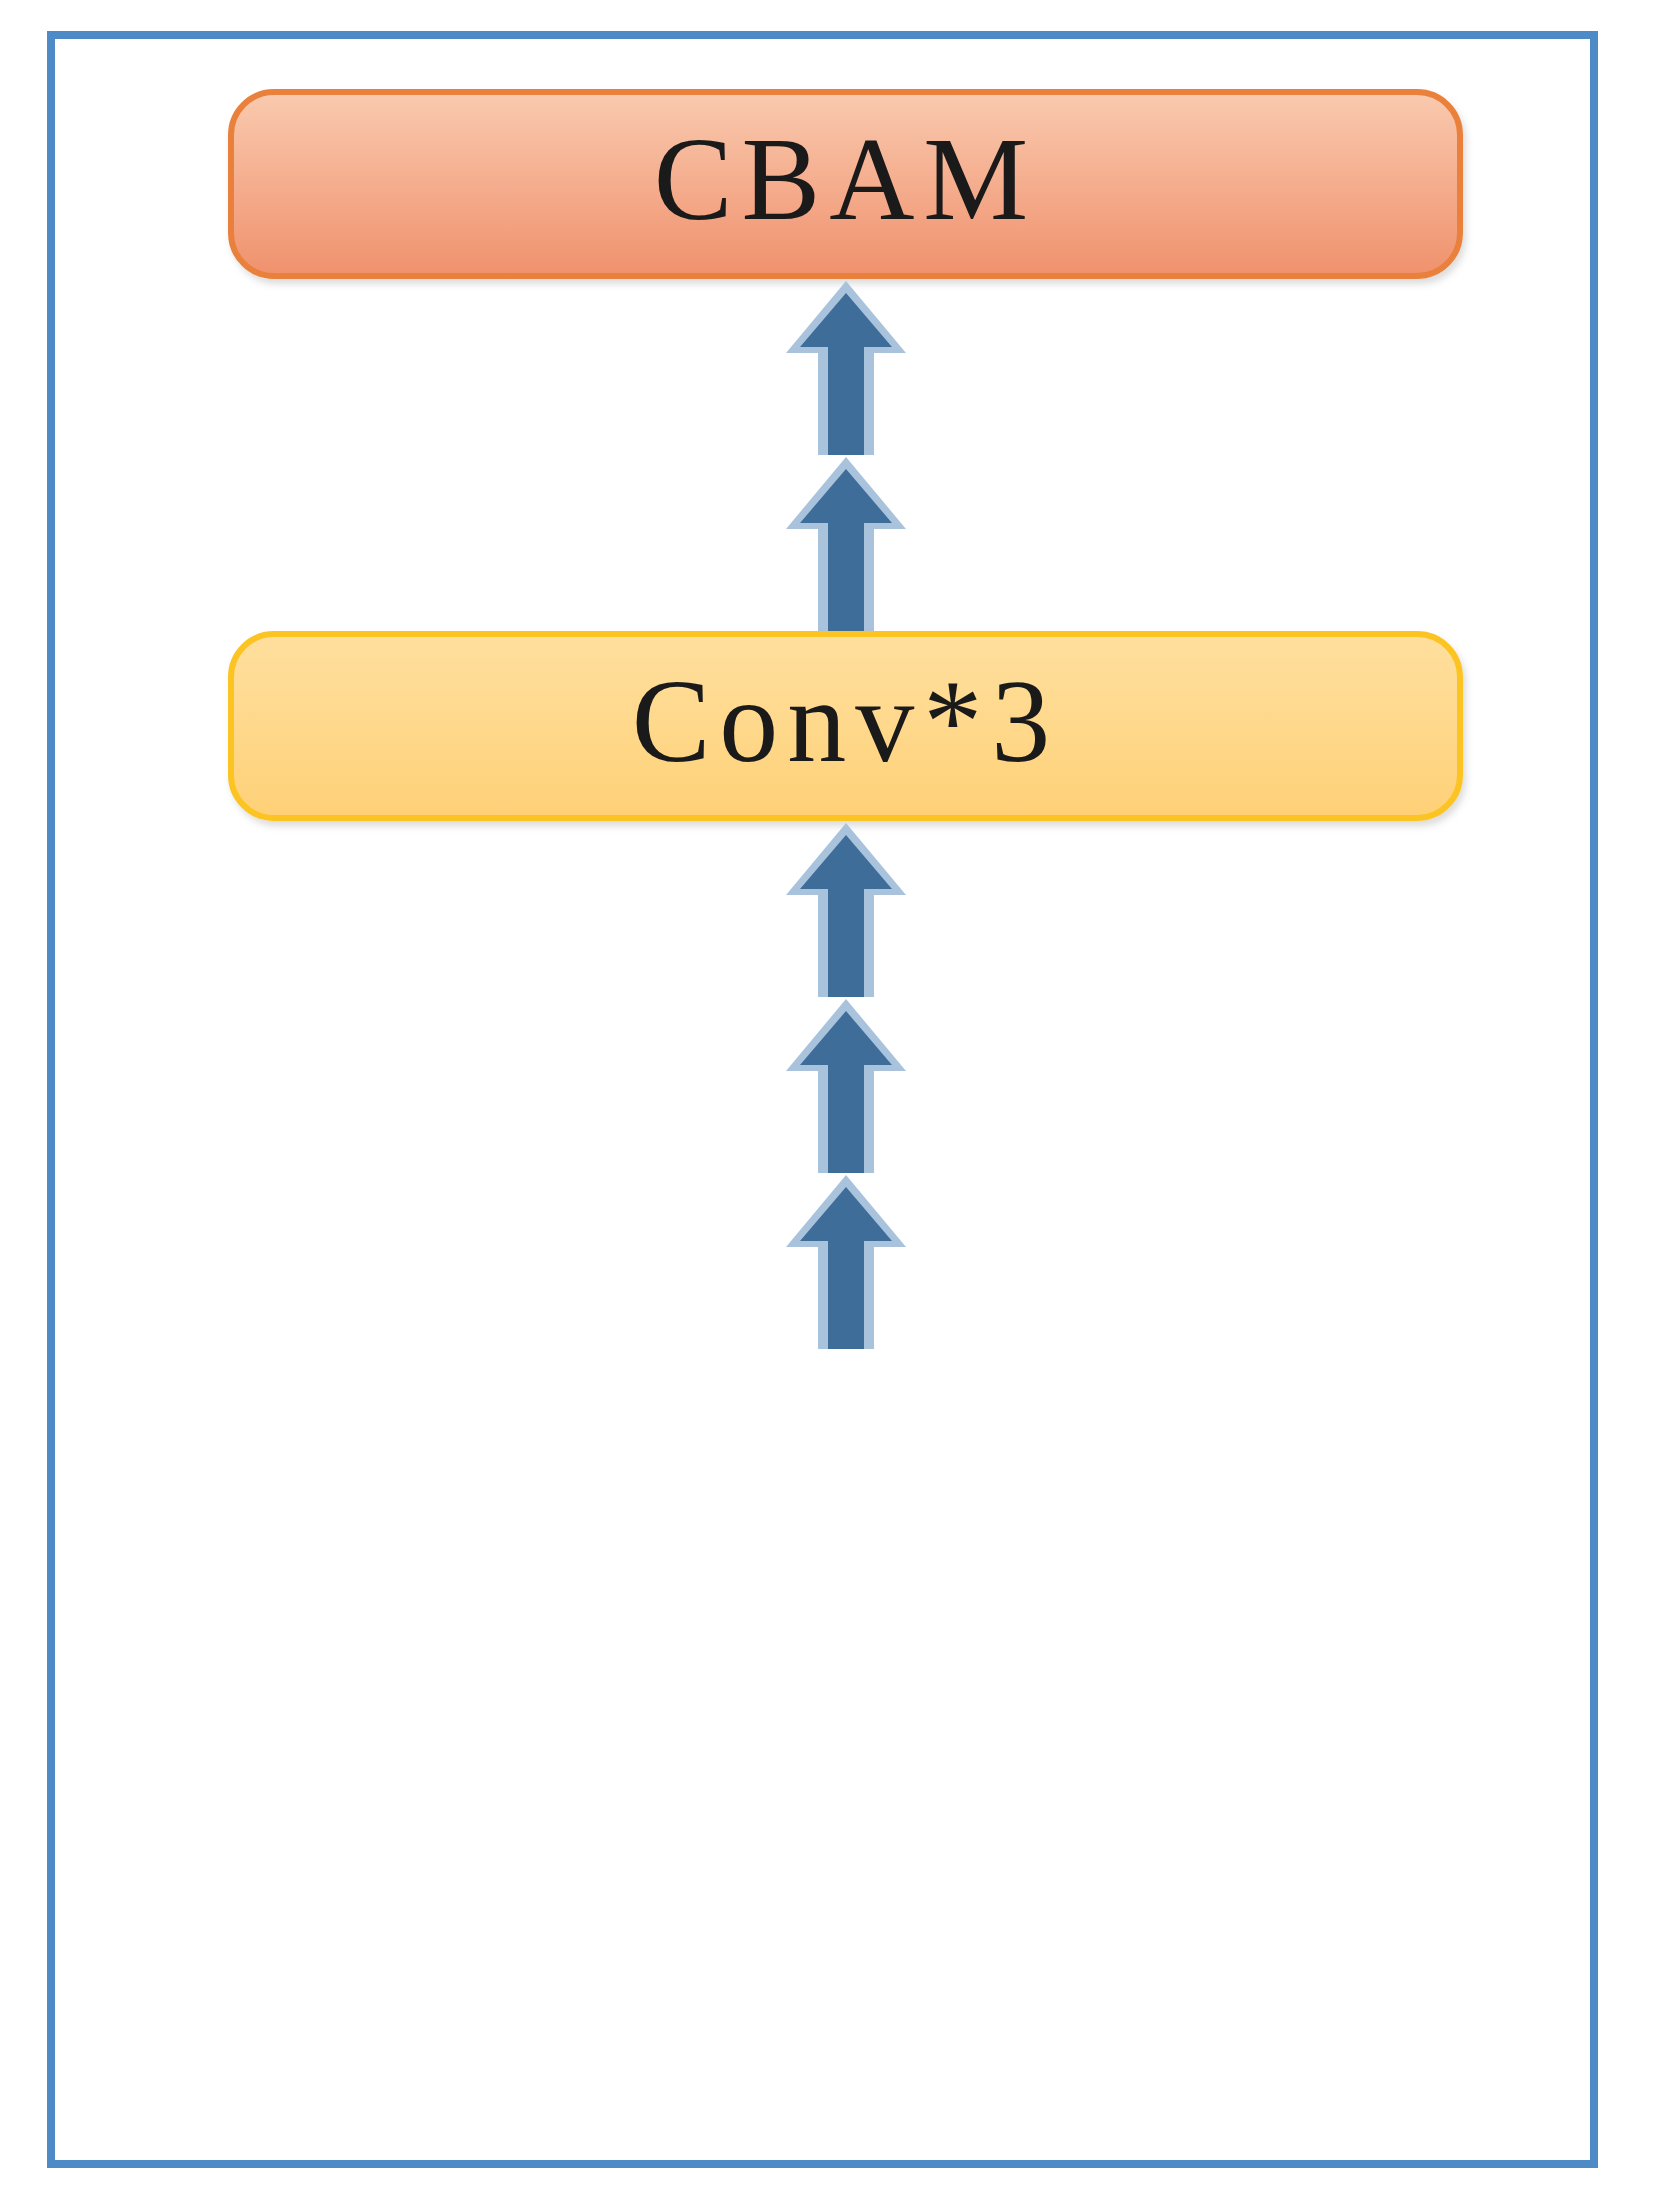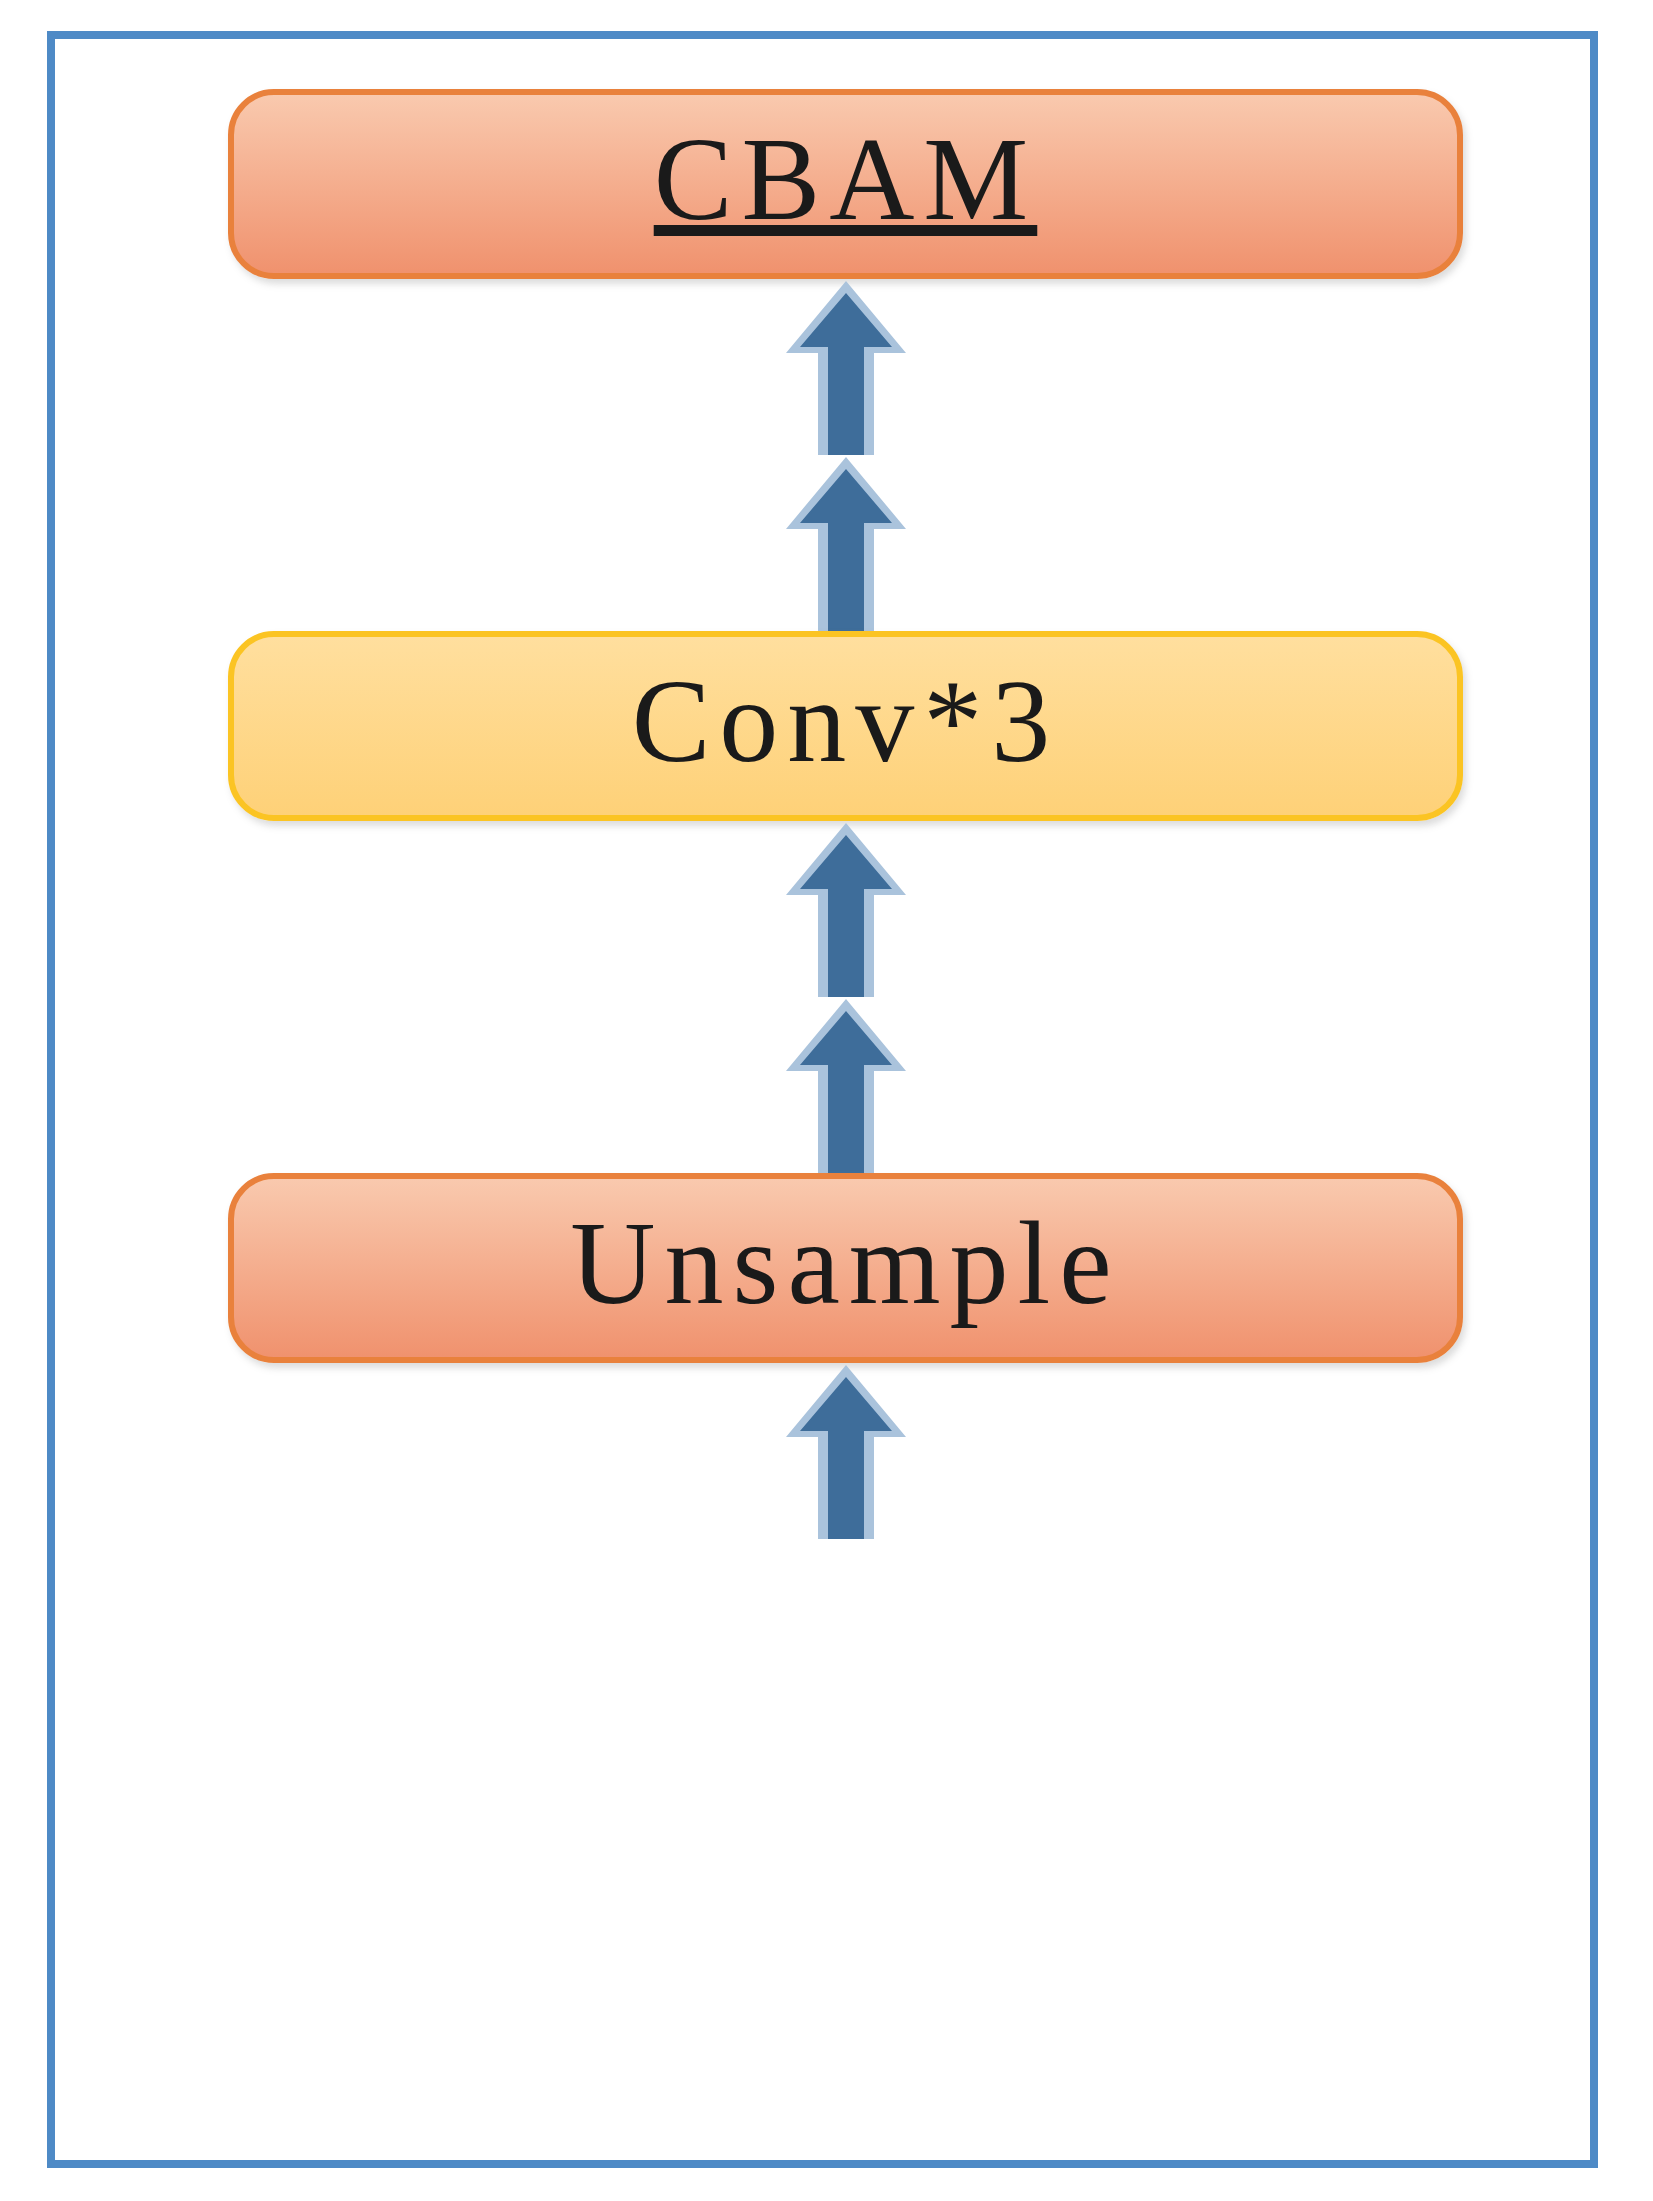--- a/index.html
+++ b/index.html
@@ -58,21 +58,21 @@
     justify-content: center;
   }
   .arrow svg { display: block; }
 </style>
 </head>
 <body>
 
 <div class="frame" style="border-color: rgb(78, 138, 198);">
   <div class="stack">
 
-    <div class="node" style="background: linear-gradient(rgb(249, 201, 174), rgb(240, 146, 110)); border-color: rgb(233, 129, 60); color: rgb(26, 26, 26); text-decoration: underline;">
+    <div class="node" style="background: linear-gradient(rgb(249, 201, 174), rgb(240, 146, 110)); border-color: rgb(233, 129, 60); color: rgb(26, 26, 26);">
       <span class="node-label">CBAM</span>
     </div>
 
     <div class="arrow">
       <svg width="132" height="176" viewBox="0 0 132 176" xmlns="http://www.w3.org/2000/svg">
         <polygon class="arrow-outline" points="66,2 126,74 94,74 94,176 38,176 38,74 6,74" fill="#aac3dc"></polygon>
         <polygon class="arrow-core" points="66,14 112,68 84,68 84,176 48,176 48,68 20,68" fill="#3e6d9a"></polygon>
       </svg>
     </div>
 
@@ -96,23 +96,20 @@
     </div>
 
 
     <div class="arrow">
       <svg width="132" height="176" viewBox="0 0 132 176" xmlns="http://www.w3.org/2000/svg">
         <polygon class="arrow-outline" points="66,2 126,74 94,74 94,176 38,176 38,74 6,74" fill="#aac3dc"></polygon>
         <polygon class="arrow-core" points="66,14 112,68 84,68 84,176 48,176 48,68 20,68" fill="#3e6d9a"></polygon>
       </svg>
     </div>
 
-    <div class="node" style="background: linear-gradient(rgb(249, 201, 174), rgb(240, 146, 110)); border-color: rgb(233, 129, 60); color: rgb(26, 26, 26);">
-      <span class="node-label">Unsample</span>
-    </div>
 
     <div class="arrow">
       <svg width="132" height="176" viewBox="0 0 132 176" xmlns="http://www.w3.org/2000/svg">
         <polygon class="arrow-outline" points="66,2 126,74 94,74 94,176 38,176 38,74 6,74" fill="#aac3dc"></polygon>
         <polygon class="arrow-core" points="66,14 112,68 84,68 84,176 48,176 48,68 20,68" fill="#3e6d9a"></polygon>
       </svg>
     </div>
 
 
   </div>

